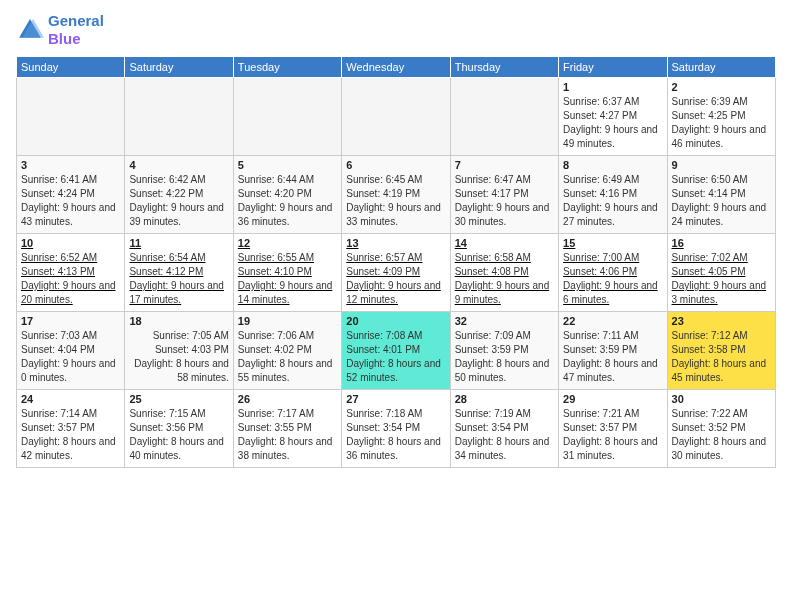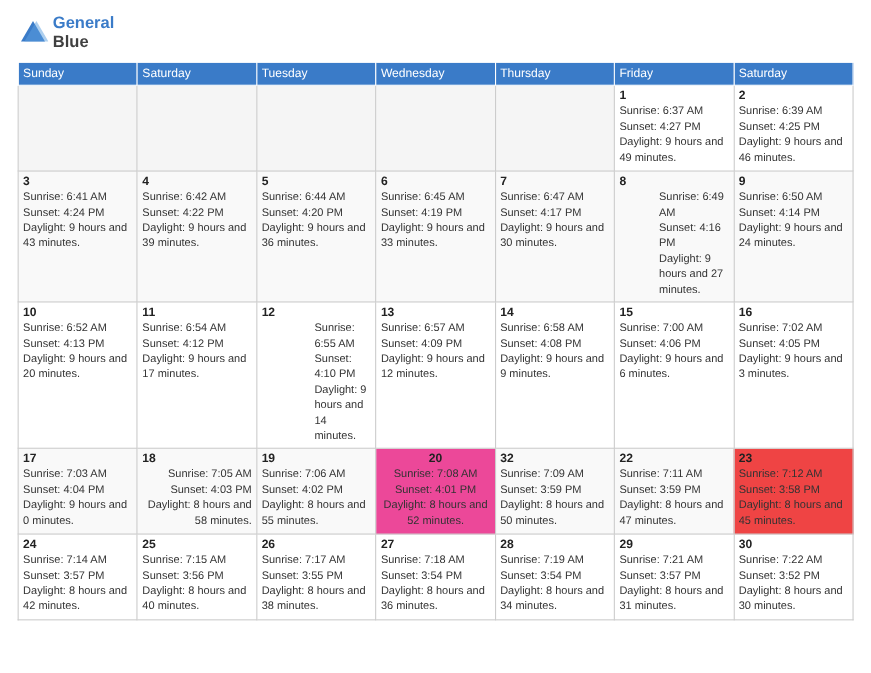--- a/index.html
+++ b/index.html
@@ -99,21 +99,21 @@
 
 <div class="page">
   <div class="header">
     <div class="logo">
       <svg class="logo-icon" viewBox="0 0 36 36">
         <polygon points="18,4 32,28 4,28" fill="#3a7bc8"></polygon>
         <polygon points="22,4 36,28 8,28" fill="#5ba0e0" opacity="0.5"></polygon>
       </svg>
       <div class="logo-text">
         <div><span>General</span></div>
-        <div><span style="color:#404040">Blue</span></div>
+        <div><span style="color:#8b5cf6">Blue</span></div>
       </div>
     </div>
     <div class="title-block">
       <div class="month-title"></div>
       <div class="subtitle"></div>
     </div>
   </div>
 
   <table class="calendar">
     <thead>
@@ -173,47 +173,47 @@
 Daylight: 9 hours and 33 minutes.</div>
           </td>
           <td style="background: rgb(249, 249, 249);">
             <span class="day-number">7</span>
             <div class="day-info" style="white-space: pre-line;">Sunrise: 6:47 AM
 Sunset: 4:17 PM
 Daylight: 9 hours and 30 minutes.</div>
           </td>
           <td style="background: rgb(249, 249, 249);">
             <span class="day-number">8</span>
-            <div class="day-info" style="white-space: pre-line; margin-left: 36px;">Sunrise: 6:49 AM
+            <div class="day-info" style="white-space: pre-line;">Sunrise: 6:49 AM
 Sunset: 4:16 PM
 Daylight: 9 hours and 27 minutes.</div>
           </td>
           <td style="background: rgb(249, 249, 249);">
             <span class="day-number">9</span>
             <div class="day-info" style="white-space: pre-line;">Sunrise: 6:50 AM
 Sunset: 4:14 PM
 Daylight: 9 hours and 24 minutes.</div>
           </td>
         </tr>
-        <tr style="background: rgb(255, 255, 255);">
+        <tr style="background: rgb(255, 255, 255); text-decoration: underline;">
           <td>
             <span class="day-number">10</span>
             <div class="day-info" style="white-space: pre-line;">Sunrise: 6:52 AM
 Sunset: 4:13 PM
 Daylight: 9 hours and 20 minutes.</div>
           </td>
           <td>
             <span class="day-number">11</span>
             <div class="day-info" style="white-space: pre-line;">Sunrise: 6:54 AM
 Sunset: 4:12 PM
 Daylight: 9 hours and 17 minutes.</div>
           </td>
           <td>
             <span class="day-number">12</span>
-            <div class="day-info" style="white-space: pre-line; margin-left: 48px;">Sunrise: 6:55 AM
+            <div class="day-info" style="white-space: pre-line;">Sunrise: 6:55 AM
 Sunset: 4:10 PM
 Daylight: 9 hours and 14 minutes.</div>
           </td>
           <td>
             <span class="day-number">13</span>
             <div class="day-info" style="white-space: pre-line;">Sunrise: 6:57 AM
 Sunset: 4:09 PM
 Daylight: 9 hours and 12 minutes.</div>
           </td>
           <td>
@@ -247,39 +247,39 @@
             <div class="day-info" style="white-space: pre-line; text-align: right;">Sunrise: 7:05 AM
 Sunset: 4:03 PM
 Daylight: 8 hours and 58 minutes.</div>
           </td>
           <td style="background: rgb(249, 249, 249);">
             <span class="day-number">19</span>
             <div class="day-info" style="white-space: pre-line;">Sunrise: 7:06 AM
 Sunset: 4:02 PM
 Daylight: 8 hours and 55 minutes.</div>
           </td>
-          <td style="background: #ec4899; text-align: center;">
+          <td style="background: #5eead4;">
             <span class="day-number">20</span>
             <div class="day-info" style="white-space: pre-line;">Sunrise: 7:08 AM
 Sunset: 4:01 PM
 Daylight: 8 hours and 52 minutes.</div>
           </td>
           <td style="background: rgb(249, 249, 249);">
             <span class="day-number">32</span>
             <div class="day-info" style="white-space: pre-line;">Sunrise: 7:09 AM
 Sunset: 3:59 PM
 Daylight: 8 hours and 50 minutes.</div>
           </td>
           <td style="background: rgb(249, 249, 249);">
             <span class="day-number">22</span>
             <div class="day-info" style="white-space: pre-line;">Sunrise: 7:11 AM
 Sunset: 3:59 PM
 Daylight: 8 hours and 47 minutes.</div>
           </td>
-          <td style="background: #ef4444; margin-top: 36px;">
+          <td style="background: #fde047; margin-top: 36px;">
             <span class="day-number">23</span>
             <div class="day-info" style="white-space: pre-line;">Sunrise: 7:12 AM
 Sunset: 3:58 PM
 Daylight: 8 hours and 45 minutes.</div>
           </td>
         </tr>
         <tr style="background: rgb(255, 255, 255);">
           <td>
             <span class="day-number">24</span>
             <div class="day-info" style="white-space: pre-line;">Sunrise: 7:14 AM

